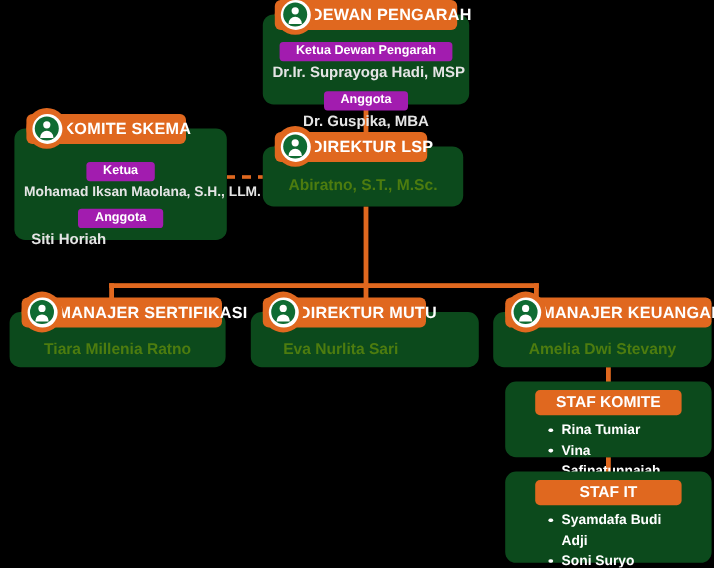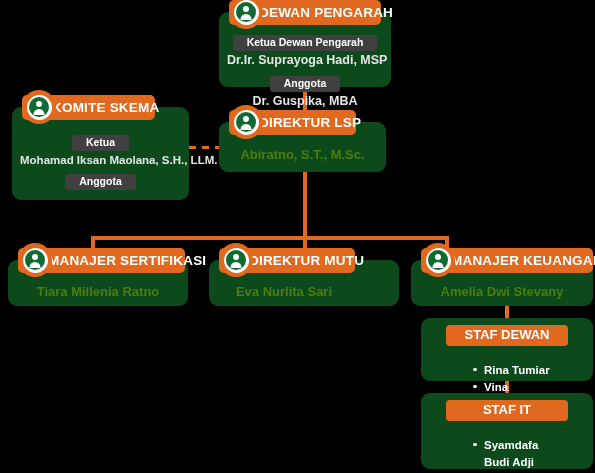--- a/index.html
+++ b/index.html
@@ -75,21 +75,21 @@
   }
 
   .body{
     position:absolute;left:0;right:0;top:25px;
     padding:7px 8px 9px 8px;
     box-sizing:border-box;
     text-align:center;
   }
   .pill{
     display:inline-block;
-    background:#404040;
+    background:#a21caf;
     color:#ffffff;
     font-size:10.5px;
     font-weight:bold;
     padding:2px 14px 3px 14px;
     border-radius:3px;
     line-height:1.05;
     margin-bottom:2px;
   }
   .pname{
     color:#e5e5e5;
@@ -115,21 +115,21 @@
     color:#ffffff;
     font-size:13px;
     font-weight:bold;
     text-align:center;
     border-radius:4px;
     padding:3px 0 4px 0;
     margin:0 0 5px 0;
     line-height:1.05;
   }
   .staff ul{
-    margin:16px;padding:0 0 0 22px;
+    margin:0;padding:0 0 0 22px;
     list-style:none;
     text-align:left;
   }
   .staff li{
     color:#ffffff;
     font-size:11.5px;
     font-weight:bold;
     line-height:1.48;
     position:relative;
   }
@@ -185,20 +185,21 @@
         <div class="ring">
             <div class="inner"></div>
           </div>
       </div>
       <span class="hdr-label">KOMITE SKEMA</span>
     </div>
     <div class="body" style="width:177px;padding-top:12px;">
       <div class="pill">Ketua</div>
       <div class="pname" style="font-size:11.5px;">Mohamad Iksan Maolana, S.H., LLM.</div>
       <div class="pill">Anggota</div>
+      <div class="pname left last">Siti Horiah</div>
     </div>
   </div>
 
   <div class="node" style="left:219px;top:110px;width:167px;">
     <div class="card" style="width:167px;height:50px;"></div>
     <div class="hdr" style="width:127px;">
       <div class="avatar">
         <div class="ring">
             <div class="inner"></div>
           </div>
@@ -252,21 +253,21 @@
     </div>
     <div class="body" style="width:182px;padding-top:9px;">
       <span class="solo-name">Amelia Dwi Stevany</span>
     </div>
   </div>
 
   <div class="node staff" style="left:421px;top:318px;width:172px;">
     <div style="position:absolute;left:0;top:0;width:172px;height:63px;
                 background:#0C4A1C;border-radius:9px;"></div>
     <div style="position:absolute;left:0;top:0;width:172px;padding:7px 25px 8px 25px;box-sizing:border-box;">
-      <span class="sbadge">STAF DEWAN</span>
+      <span class="sbadge">STAF KOMITE</span>
       <ul>
         <li>Rina Tumiar</li>
         <li>Vina Safinatunnajah</li>
       </ul>
     </div>
   </div>
 
   <div class="node staff" style="left:421px;top:393px;width:172px;">
     <div style="position:absolute;left:0;top:0;width:172px;height:76px;
                 background:#0C4A1C;border-radius:9px;"></div>

